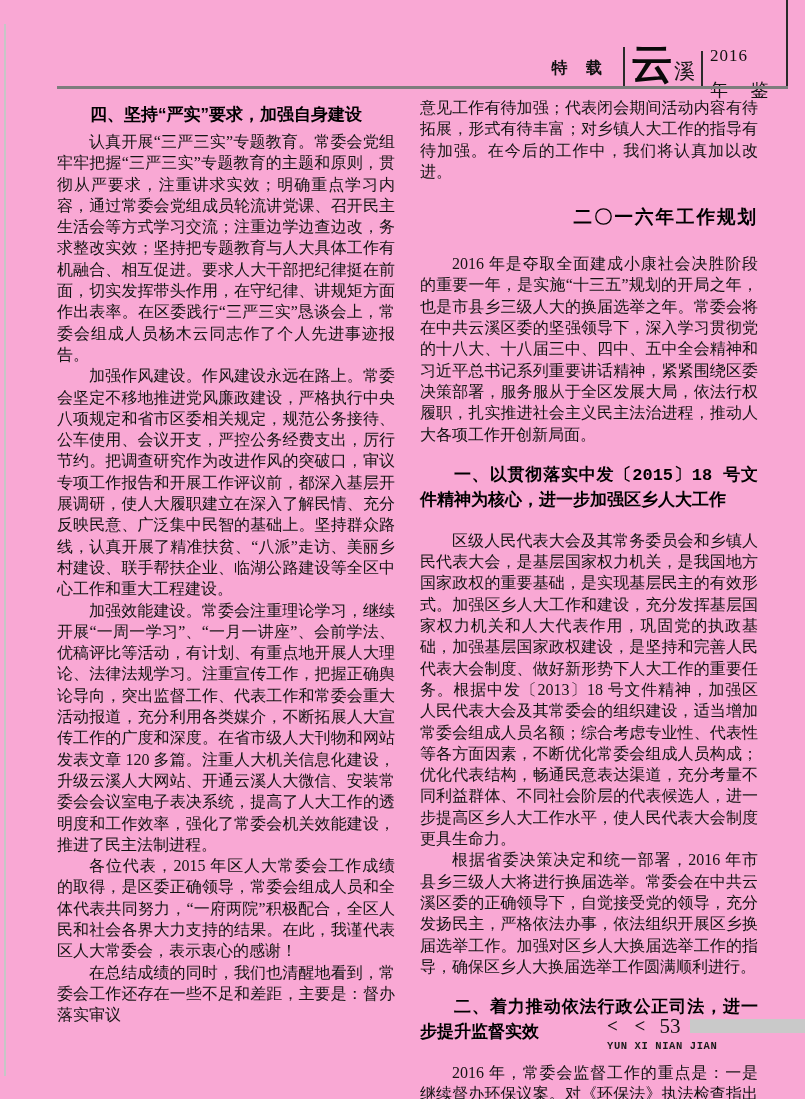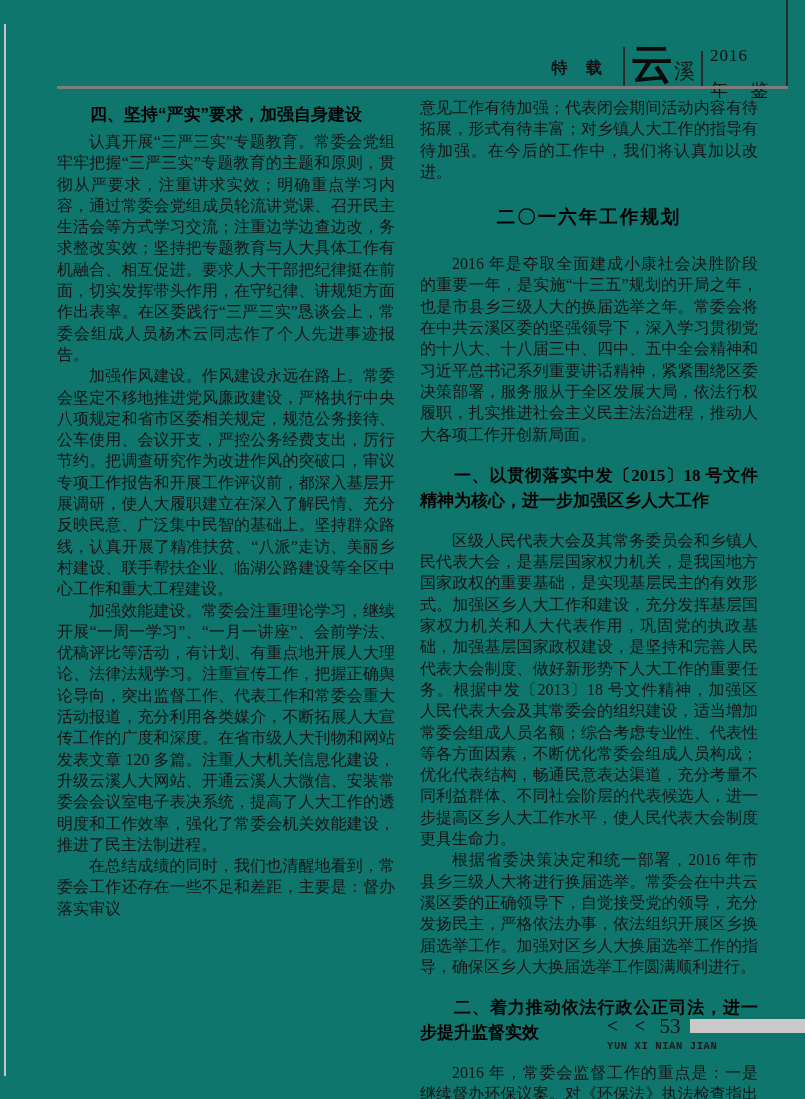--- a/index.html
+++ b/index.html
@@ -1,19 +1,19 @@
 <!DOCTYPE html>
 <html><head>
 <meta charset="utf-8">
 <style>
   html,body{margin:0;padding:0;background:#ffffff;}
   .page{
     position:relative;
     width:805px;height:1099px;
-    background:#0f766e;
+    background:#f9a8d4;
     font-family:"Liberation Serif","DejaVu Serif",serif;
     color:#141414;
     overflow:hidden;
   }
   
   .edge-line{
     position:absolute;left:4px;top:24px;width:1.5px;height:1052px;
     background:#c6c6c6;
   }
   
@@ -61,24 +61,24 @@
   .col p{margin:0;text-indent:2em;}
   .col p.no-indent{text-indent:0;}
   .h-center{
     font-family:"Liberation Sans","DejaVu Sans",sans-serif;
     font-weight:bold;font-size:17px;line-height:23px;
     text-align:center;margin:6px 0 5px 0;color:#000;text-indent:0;
   }
   .h-plan{
     font-family:"Liberation Sans","DejaVu Sans",sans-serif;
     font-weight:bold;font-size:18.5px;line-height:24px;letter-spacing:2px;
-    text-align:center;margin:23px 0 24px 0;color:#000;text-indent:0;
+    text-align:right;margin:23px 0 24px 0;color:#000;text-indent:0;
   }
   .h-sub{
-    font-family:Liberation Serif, serif;
+    font-family:Liberation Mono, monospace;
     font-weight:bold;font-size:17px;line-height:25px;
     text-align:justify;text-indent:2em;margin:18px 0 17px 0;color:#000;
   }
   
   .footer{
     position:absolute;left:607px;top:1013px;width:198px;
   }
   .footer-row{display:flex;align-items:center;}
   .page-marker{
     font-weight:bold;font-size:19px;letter-spacing:6px;color:#111;
@@ -116,20 +116,21 @@
   <div class="vdiv vdiv3"></div>
   <div class="hdr-rule"></div>
 
   <div class="content">
 
     <div class="col">
       <div class="h-center">四、坚持“严实”要求，加强自身建设</div>
       <p>认真开展“三严三实”专题教育。常委会党组牢牢把握“三严三实”专题教育的主题和原则，贯彻从严要求，注重讲求实效；明确重点学习内容，通过常委会党组成员轮流讲党课、召开民主生活会等方式学习交流；注重边学边查边改，务求整改实效；坚持把专题教育与人大具体工作有机融合、相互促进。要求人大干部把纪律挺在前面，切实发挥带头作用，在守纪律、讲规矩方面作出表率。在区委践行“三严三实”恳谈会上，常委会组成人员杨木云同志作了个人先进事迹报告。</p>
       <p>加强作风建设。作风建设永远在路上。常委会坚定不移地推进党风廉政建设，严格执行中央八项规定和省市区委相关规定，规范公务接待、公车使用、会议开支，严控公务经费支出，厉行节约。把调查研究作为改进作风的突破口，审议专项工作报告和开展工作评议前，都深入基层开展调研，使人大履职建立在深入了解民情、充分反映民意、广泛集中民智的基础上。坚持群众路线，认真开展了精准扶贫、“八派”走访、美丽乡村建设、联手帮扶企业、临湖公路建设等全区中心工作和重大工程建设。</p>
       <p>加强效能建设。常委会注重理论学习，继续开展“一周一学习”、“一月一讲座”、会前学法、优稿评比等活动，有计划、有重点地开展人大理论、法律法规学习。注重宣传工作，把握正确舆论导向，突出监督工作、代表工作和常委会重大活动报道，充分利用各类媒介，不断拓展人大宣传工作的广度和深度。在省市级人大刊物和网站发表文章 120 多篇。注重人大机关信息化建设，升级云溪人大网站、开通云溪人大微信、安装常委会会议室电子表决系统，提高了人大工作的透明度和工作效率，强化了常委会机关效能建设，推进了民主法制进程。</p>
+      <p>各位代表，2015 年区人大常委会工作成绩的取得，是区委正确领导，常委会组成人员和全体代表共同努力，“一府两院”积极配合，全区人民和社会各界大力支持的结果。在此，我谨代表区人大常委会，表示衷心的感谢！</p>
       <p>在总结成绩的同时，我们也清醒地看到，常委会工作还存在一些不足和差距，主要是：督办落实审议</p>
     </div>
 
     <div class="col">
       <p class="no-indent">意见工作有待加强；代表闭会期间活动内容有待拓展，形式有待丰富；对乡镇人大工作的指导有待加强。在今后的工作中，我们将认真加以改进。</p>
       <div class="h-plan">二〇一六年工作规划</div>
       <p>2016 年是夺取全面建成小康社会决胜阶段的重要一年，是实施“十三五”规划的开局之年，也是市县乡三级人大的换届选举之年。常委会将在中共云溪区委的坚强领导下，深入学习贯彻党的十八大、十八届三中、四中、五中全会精神和习近平总书记系列重要讲话精神，紧紧围绕区委决策部署，服务服从于全区发展大局，依法行权履职，扎实推进社会主义民主法治进程，推动人大各项工作开创新局面。</p>
       <div class="h-sub">一、以贯彻落实中发〔2015〕18 号文件精神为核心，进一步加强区乡人大工作</div>
       <p>区级人民代表大会及其常务委员会和乡镇人民代表大会，是基层国家权力机关，是我国地方国家政权的重要基础，是实现基层民主的有效形式。加强区乡人大工作和建设，充分发挥基层国家权力机关和人大代表作用，巩固党的执政基础，加强基层国家政权建设，是坚持和完善人民代表大会制度、做好新形势下人大工作的重要任务。根据中发〔2013〕18 号文件精神，加强区人民代表大会及其常委会的组织建设，适当增加常委会组成人员名额；综合考虑专业性、代表性等各方面因素，不断优化常委会组成人员构成；优化代表结构，畅通民意表达渠道，充分考量不同利益群体、不同社会阶层的代表候选人，进一步提高区乡人大工作水平，使人民代表大会制度更具生命力。</p>
       <p>根据省委决策决定和统一部署，2016 年市县乡三级人大将进行换届选举。常委会在中共云溪区委的正确领导下，自觉接受党的领导，充分发扬民主，严格依法办事，依法组织开展区乡换届选举工作。加强对区乡人大换届选举工作的指导，确保区乡人大换届选举工作圆满顺利进行。</p>

